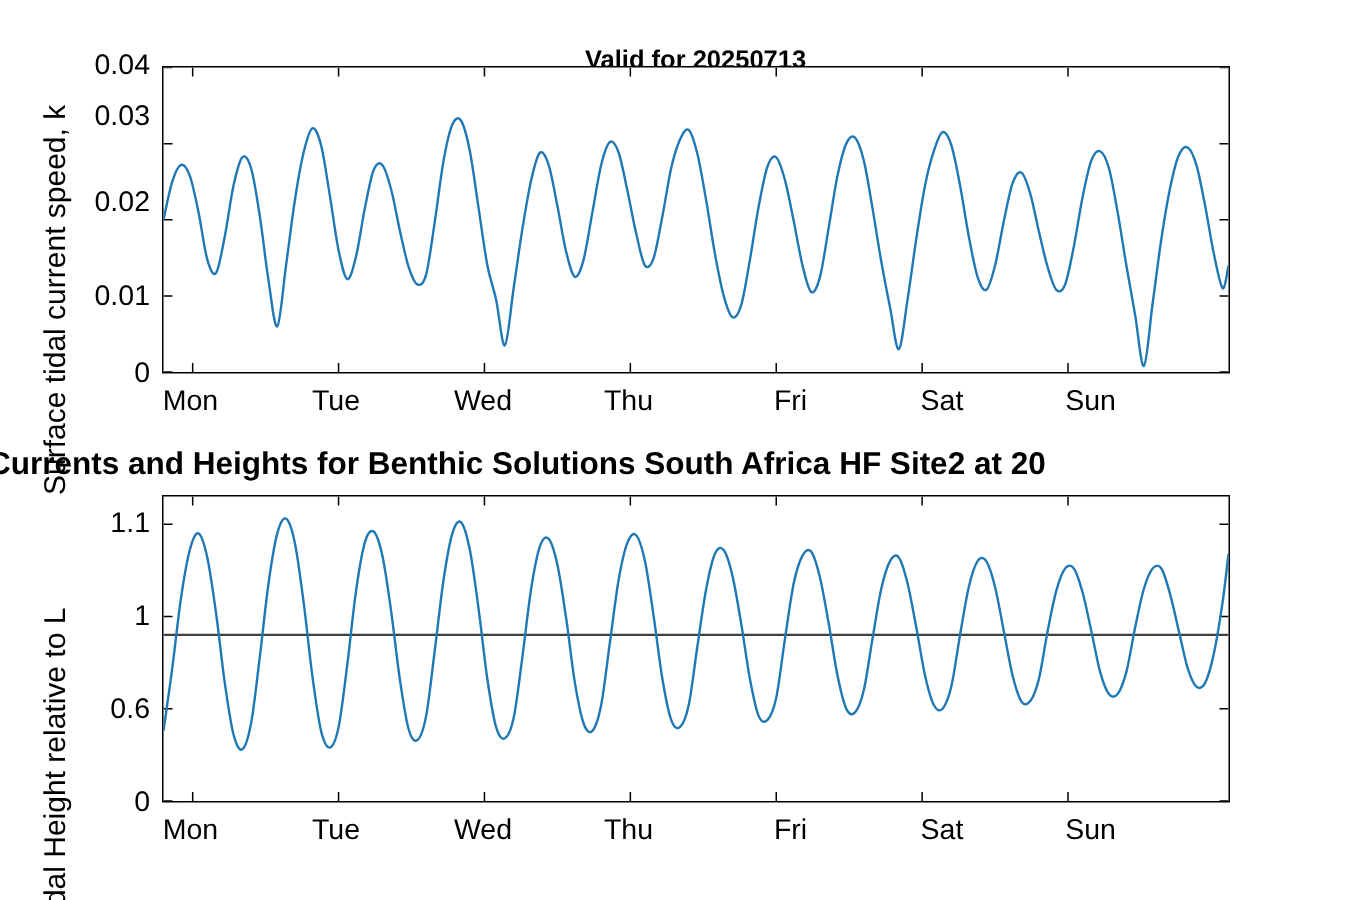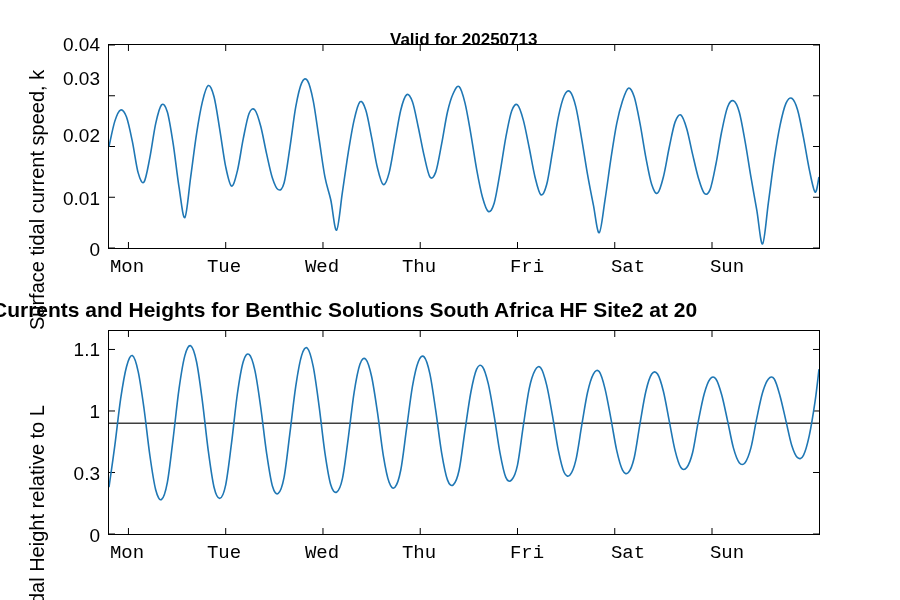--- a/index.html
+++ b/index.html
@@ -11,21 +11,21 @@
   #root{position:relative;width:900px;height:600px;}
 
   
   .panel{position:absolute;}
   .plotbox{position:absolute;border:1px solid #000;box-sizing:border-box;background:#fff;}
   .tick-label{
     position:absolute;font-size:19px;line-height:19px;color:#000;
     white-space:nowrap;
   }
   .ytick{text-align:right;transform:translateY(-50%);}
-  .xtick{text-align:center;transform:translateX(-50%);font-family:Liberation Mono, monospace;}
+  .xtick{text-align:center;transform:translateX(-50%);}
 
   .axis-title{
     position:absolute;font-size:20px;font-weight:normal;color:#000;white-space:nowrap;
   }
   .rot{transform-origin:0 0;transform:rotate(-90deg);}
 
   .panel-title{
     position:absolute;font-size:17px;font-weight:bold;color:#000;
     white-space:nowrap;text-align:center;
   }
@@ -123,21 +123,21 @@
             <line y1="79.96969696969697" y2="79.96969696969697" x1="710" x2="704" stroke="#000" stroke-width="1"></line>
             <line y1="18.45454545454544" y2="18.45454545454544" x1="0" x2="6" stroke="#000" stroke-width="1"></line>
             <line y1="18.45454545454544" y2="18.45454545454544" x1="710" x2="704" stroke="#000" stroke-width="1"></line>
           </g>
           <line x1="0" x2="710" y1="92.27272727272725" y2="92.27272727272725" stroke="#3f3f3f" stroke-width="1.4"></line>
           <path d="M 0.00 156.25 C 0.97 149.28, 3.89 129.18, 5.84 114.42 C 7.78 99.65, 9.73 80.79, 11.67 67.67 C 13.62 54.54, 15.56 42.86, 17.51 35.68 C 19.45 28.50, 21.40 23.79, 23.34 24.61 C 25.29 25.43, 27.23 31.78, 29.18 40.60 C 31.12 49.42, 33.07 63.57, 35.01 77.51 C 36.96 91.45, 38.90 110.73, 40.85 124.26 C 42.79 137.79, 44.74 151.33, 46.68 158.71 C 48.63 166.09, 50.58 169.78, 52.52 168.55 C 54.47 167.32, 56.41 161.58, 58.36 151.33 C 60.30 141.07, 62.25 122.62, 64.19 107.04 C 66.14 91.45, 68.08 71.56, 70.03 57.82 C 71.97 44.09, 73.92 31.78, 75.86 24.61 C 77.81 17.43, 79.75 13.74, 81.70 14.76 C 83.64 15.79, 85.59 21.53, 87.53 30.76 C 89.48 39.98, 91.42 55.36, 93.37 70.13 C 95.32 84.89, 97.26 104.99, 99.21 119.34 C 101.15 133.69, 103.10 148.25, 105.04 156.25 C 106.99 164.25, 108.93 167.73, 110.88 167.32 C 112.82 166.91, 114.77 163.02, 116.71 153.79 C 118.66 144.56, 120.60 127.13, 122.55 111.96 C 124.49 96.78, 126.44 76.28, 128.38 62.75 C 130.33 49.21, 132.27 37.32, 134.22 30.76 C 136.16 24.20, 138.11 21.94, 140.05 23.38 C 142.00 24.81, 143.95 30.55, 145.89 39.37 C 147.84 48.19, 149.78 62.54, 151.73 76.28 C 153.67 90.02, 155.62 108.68, 157.56 121.80 C 159.51 134.92, 161.45 148.25, 163.40 155.02 C 165.34 161.78, 167.29 163.84, 169.23 162.40 C 171.18 160.96, 173.12 156.45, 175.07 146.41 C 177.01 136.36, 178.96 117.29, 180.90 102.12 C 182.85 86.94, 184.79 68.28, 186.74 55.36 C 188.68 42.45, 190.63 30.96, 192.58 24.61 C 194.52 18.25, 196.47 15.38, 198.41 17.22 C 200.36 19.07, 202.30 26.04, 204.25 35.68 C 206.19 45.32, 208.14 60.69, 210.08 75.05 C 212.03 89.40, 213.97 108.68, 215.92 121.80 C 217.86 134.92, 219.81 147.23, 221.75 153.79 C 223.70 160.35, 225.64 162.19, 227.59 161.17 C 229.53 160.14, 231.48 156.66, 233.42 147.64 C 235.37 138.61, 237.32 121.39, 239.26 107.04 C 241.21 92.68, 243.15 73.82, 245.10 61.52 C 247.04 49.21, 248.99 38.75, 250.93 33.22 C 252.88 27.68, 254.82 26.25, 256.77 28.30 C 258.71 30.35, 260.66 36.70, 262.60 45.52 C 264.55 54.34, 266.49 68.08, 268.44 81.20 C 270.38 94.32, 272.33 112.57, 274.27 124.26 C 276.22 135.95, 278.16 146.00, 280.11 151.33 C 282.05 156.66, 284.00 158.30, 285.95 156.25 C 287.89 154.20, 289.84 148.87, 291.78 139.02 C 293.73 129.18, 295.67 111.14, 297.62 97.19 C 299.56 83.25, 301.51 66.44, 303.45 55.36 C 305.40 44.29, 307.34 35.68, 309.29 30.76 C 311.23 25.84, 313.18 23.79, 315.12 25.84 C 317.07 27.89, 319.01 34.04, 320.96 43.06 C 322.90 52.08, 324.85 66.85, 326.79 79.97 C 328.74 93.09, 330.68 110.32, 332.63 121.80 C 334.58 133.28, 336.52 143.54, 338.47 148.87 C 340.41 154.20, 342.36 155.43, 344.30 153.79 C 346.25 152.15, 348.19 148.05, 350.14 139.02 C 352.08 130.00, 354.03 112.57, 355.97 99.65 C 357.92 86.74, 359.86 71.77, 361.81 61.52 C 363.75 51.26, 365.70 42.45, 367.64 38.14 C 369.59 33.83, 371.53 33.22, 373.48 35.68 C 375.42 38.14, 377.37 44.70, 379.32 52.90 C 381.26 61.11, 383.21 73.41, 385.15 84.89 C 387.10 96.37, 389.04 111.55, 390.99 121.80 C 392.93 132.05, 394.88 141.89, 396.82 146.41 C 398.77 150.92, 400.71 150.92, 402.66 148.87 C 404.60 146.82, 406.55 143.13, 408.49 134.10 C 410.44 125.08, 412.38 107.45, 414.33 94.73 C 416.27 82.02, 418.22 67.05, 420.16 57.82 C 422.11 48.60, 424.05 42.86, 426.00 39.37 C 427.95 35.88, 429.89 34.45, 431.84 36.91 C 433.78 39.37, 435.73 46.14, 437.67 54.13 C 439.62 62.13, 441.56 74.02, 443.51 84.89 C 445.45 95.76, 447.40 109.91, 449.34 119.34 C 451.29 128.77, 453.23 137.38, 455.18 141.48 C 457.12 145.59, 459.07 146.00, 461.01 143.95 C 462.96 141.89, 464.90 137.38, 466.85 129.18 C 468.79 120.98, 470.74 106.01, 472.68 94.73 C 474.63 83.46, 476.58 70.13, 478.52 61.52 C 480.47 52.90, 482.41 46.55, 484.36 43.06 C 486.30 39.57, 488.25 38.14, 490.19 40.60 C 492.14 43.06, 494.08 50.03, 496.03 57.82 C 497.97 65.62, 499.92 77.10, 501.86 87.35 C 503.81 97.60, 505.75 110.73, 507.70 119.34 C 509.64 127.95, 511.59 135.33, 513.53 139.02 C 515.48 142.72, 517.42 143.54, 519.37 141.48 C 521.32 139.43, 523.26 134.92, 525.21 126.72 C 527.15 118.52, 529.10 103.35, 531.04 92.27 C 532.99 81.20, 534.93 68.49, 536.88 60.28 C 538.82 52.08, 540.77 45.93, 542.71 43.06 C 544.66 40.19, 546.60 40.19, 548.55 43.06 C 550.49 45.93, 552.44 52.49, 554.38 60.28 C 556.33 68.08, 558.27 79.97, 560.22 89.81 C 562.16 99.65, 564.11 111.55, 566.05 119.34 C 568.00 127.13, 569.95 133.69, 571.89 136.56 C 573.84 139.43, 575.78 139.02, 577.73 136.56 C 579.67 134.10, 581.62 129.59, 583.56 121.80 C 585.51 114.01, 587.45 99.65, 589.40 89.81 C 591.34 79.97, 593.29 69.72, 595.23 62.75 C 597.18 55.77, 599.12 50.44, 601.07 47.98 C 603.01 45.52, 604.96 45.32, 606.90 47.98 C 608.85 50.65, 610.79 57.00, 612.74 63.98 C 614.68 70.95, 616.63 80.99, 618.58 89.81 C 620.52 98.63, 622.47 109.91, 624.41 116.88 C 626.36 123.85, 628.30 129.18, 630.25 131.64 C 632.19 134.10, 634.14 134.10, 636.08 131.64 C 638.03 129.18, 639.97 124.26, 641.92 116.88 C 643.86 109.50, 645.81 96.58, 647.75 87.35 C 649.70 78.12, 651.64 68.08, 653.59 61.52 C 655.53 54.95, 657.48 50.24, 659.42 47.98 C 661.37 45.73, 663.32 45.11, 665.26 47.98 C 667.21 50.85, 669.15 58.23, 671.10 65.21 C 673.04 72.18, 674.99 81.61, 676.93 89.81 C 678.88 98.01, 680.82 108.27, 682.77 114.42 C 684.71 120.57, 686.66 125.08, 688.60 126.72 C 690.55 128.36, 692.49 127.95, 694.44 124.26 C 696.38 120.57, 698.33 113.60, 700.27 104.58 C 702.22 95.55, 704.49 81.20, 706.11 70.13 C 707.73 59.05, 709.35 43.47, 710.00 38.14" fill="none" stroke="#1f77b4" stroke-width="1.6" stroke-linejoin="round"></path>
         </svg>
     </div>
 
     <div class="tick-label ytick" style="left:40px;top:535px;width:60px;">0</div>
-    <div class="tick-label ytick" style="left:40px;top:472.9px;width:60px;">0.3</div>
+    <div class="tick-label ytick" style="left:40px;top:472.9px;width:60px;">0.6</div>
     <div class="tick-label ytick" style="left:40px;top:410.8px;width:60px;">1</div>
     <div class="tick-label ytick" style="left:40px;top:348.6px;width:60px;">1.1</div>
 
     <div class="tick-label xtick" style="left:127px;top:544px;">Mon</div>
     <div class="tick-label xtick" style="left:224px;top:544px;">Tue</div>
     <div class="tick-label xtick" style="left:322px;top:544px;">Wed</div>
     <div class="tick-label xtick" style="left:419px;top:544px;">Thu</div>
     <div class="tick-label xtick" style="left:527px;top:544px;">Fri</div>
     <div class="tick-label xtick" style="left:628px;top:544px;">Sat</div>
     <div class="tick-label xtick" style="left:727px;top:544px;">Sun</div>

